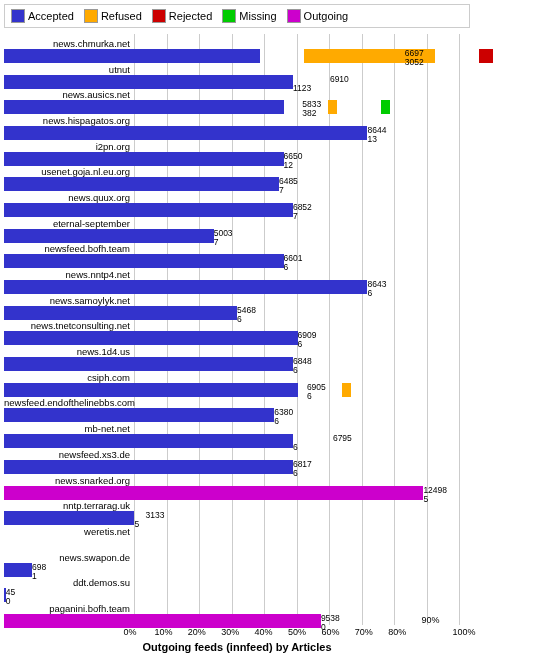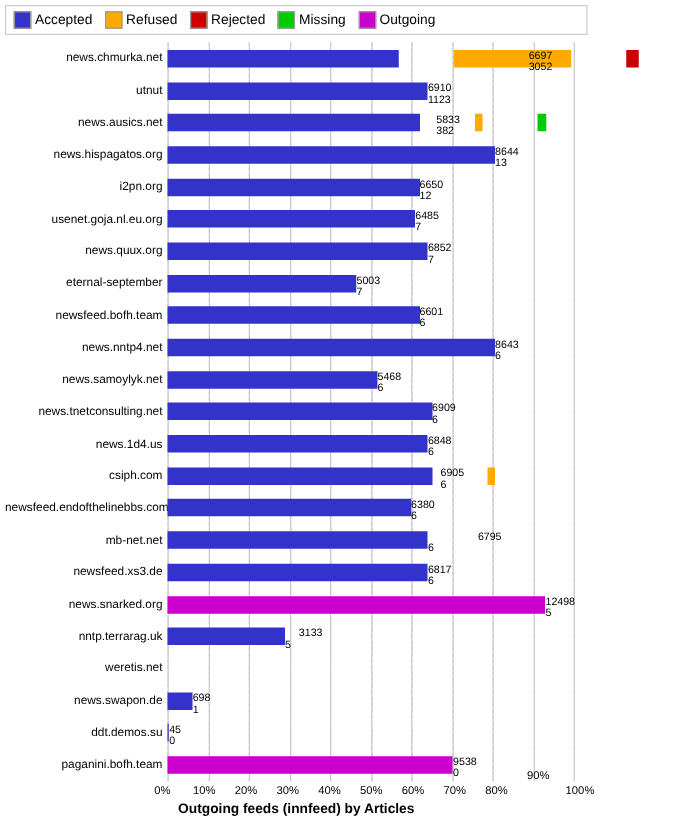--- a/index.html
+++ b/index.html
@@ -73,22 +73,21 @@
     .rows {
       flex: 1;
       display: flex;
       flex-direction: column;
       justify-content: space-around;
       position: relative;
       z-index: 2;
     }
     .row {
       display: flex;
-      flex-direction: row;
-      align-items: center;
+      flex-direction: column;
       height: 18px;
       min-height: 16px;
     }
     .row-label {
       width: 130px;
       text-align: right;
       padding-right: 4px;
       font-size: 9.5px;
       color: #000;
       white-space: nowrap;
@@ -198,21 +197,21 @@
               <div class="bar-segment color-refused" style="width: 28%;"></div>
               <div class="bar-segment color-rejected" style="width: 3%;"></div>
               <span class="bar-label" style="left: 86%; top: -1px;">6697</span>
               <span class="bar-label" style="left: 86%; top: 8px;">3052</span>
             </div>
           </div>
           <div class="row">
             <div class="row-label">utnut</div>
             <div class="bar-area">
               <div class="bar-segment color-accepted" style="width: 62%;"></div>
-              <span class="bar-label" style="left: 62%; top: -1px;">6910</span>
+              <span class="bar-label" style="left: 62%; top: -1px; padding-left: 37px;">6910</span>
               <span class="bar-label" style="left: 62%; top: 8px;">1123</span>
             </div>
           </div>
           <div class="row">
             <div class="row-label">news.ausics.net</div>
             <div class="bar-area">
               <div class="bar-segment color-accepted" style="width: 60%;"></div>
               <div class="bar-segment color-refused" style="width: 2%;"></div>
               <div class="bar-segment color-missing" style="width: 2%;"></div>
               <span class="bar-label" style="left: 64%; top: -1px;">5833</span>

